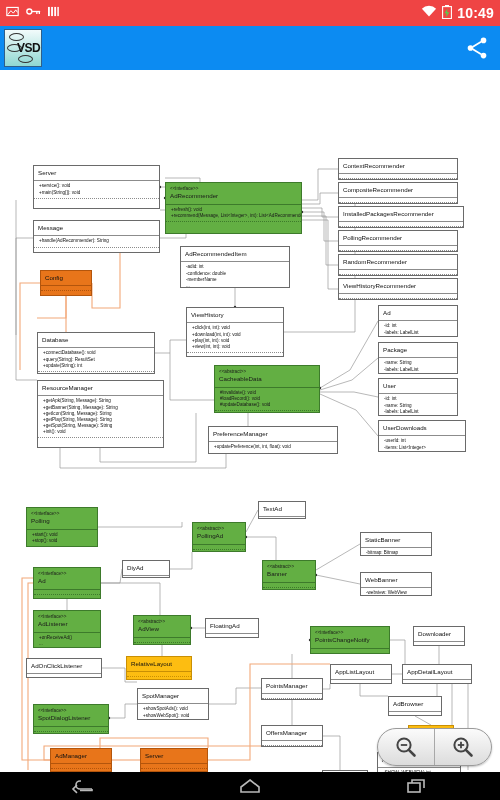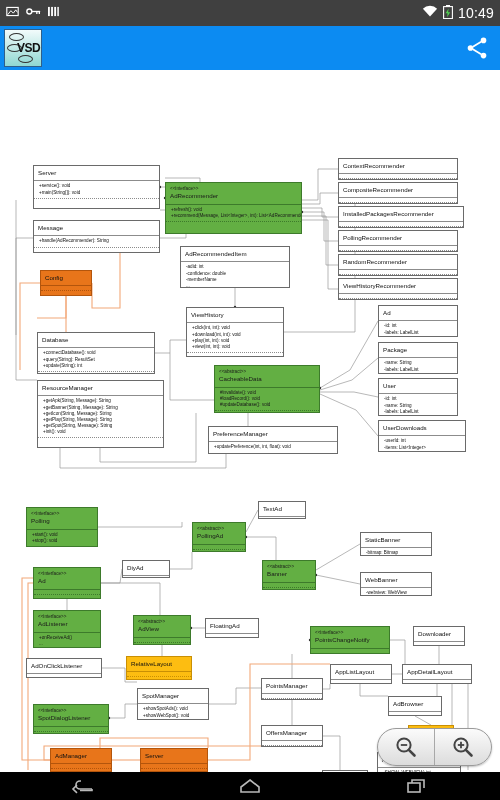--- a/index.html
+++ b/index.html
@@ -1,21 +1,21 @@
 <!DOCTYPE html>
 <html><head>
 <meta charset="utf-8">
 <style>
   * { box-sizing: border-box; margin:0; padding:0; }
   html,body { width:500px; height:800px; background:#fff; overflow:hidden;
     font-family:"Liberation Sans", sans-serif; }
 
   
-  #statusbar { height:26px; background:#404040; color:#fff; display:flex;
-    align-items:center; padding:0 6px; font-size:13px; }
+  #statusbar { height:26px; background:#ef4444; color:#fff; display:flex;
+    align-items:center; padding:0 6px; font-size:13px;font-weight:bold; }
   #statusbar .left { display:flex; align-items:center; gap:7px; }
   #statusbar .right { margin-left:auto; display:flex; align-items:center; gap:5px; }
   .sb-ico { display:inline-block; }
   .clock { font-size:14px; letter-spacing:.2px; }
 
   
   #appbar { height:44px; background:#0C8BF2; display:flex; align-items:center;
     padding:0 10px 0 4px; }
   #applogo { width:38px; height:38px; border:1px solid #2f5f8a; flex:0 0 38px;
     background:linear-gradient(#f2fbfb,#8fd8d2); position:relative; overflow:hidden;text-decoration:underline; }

